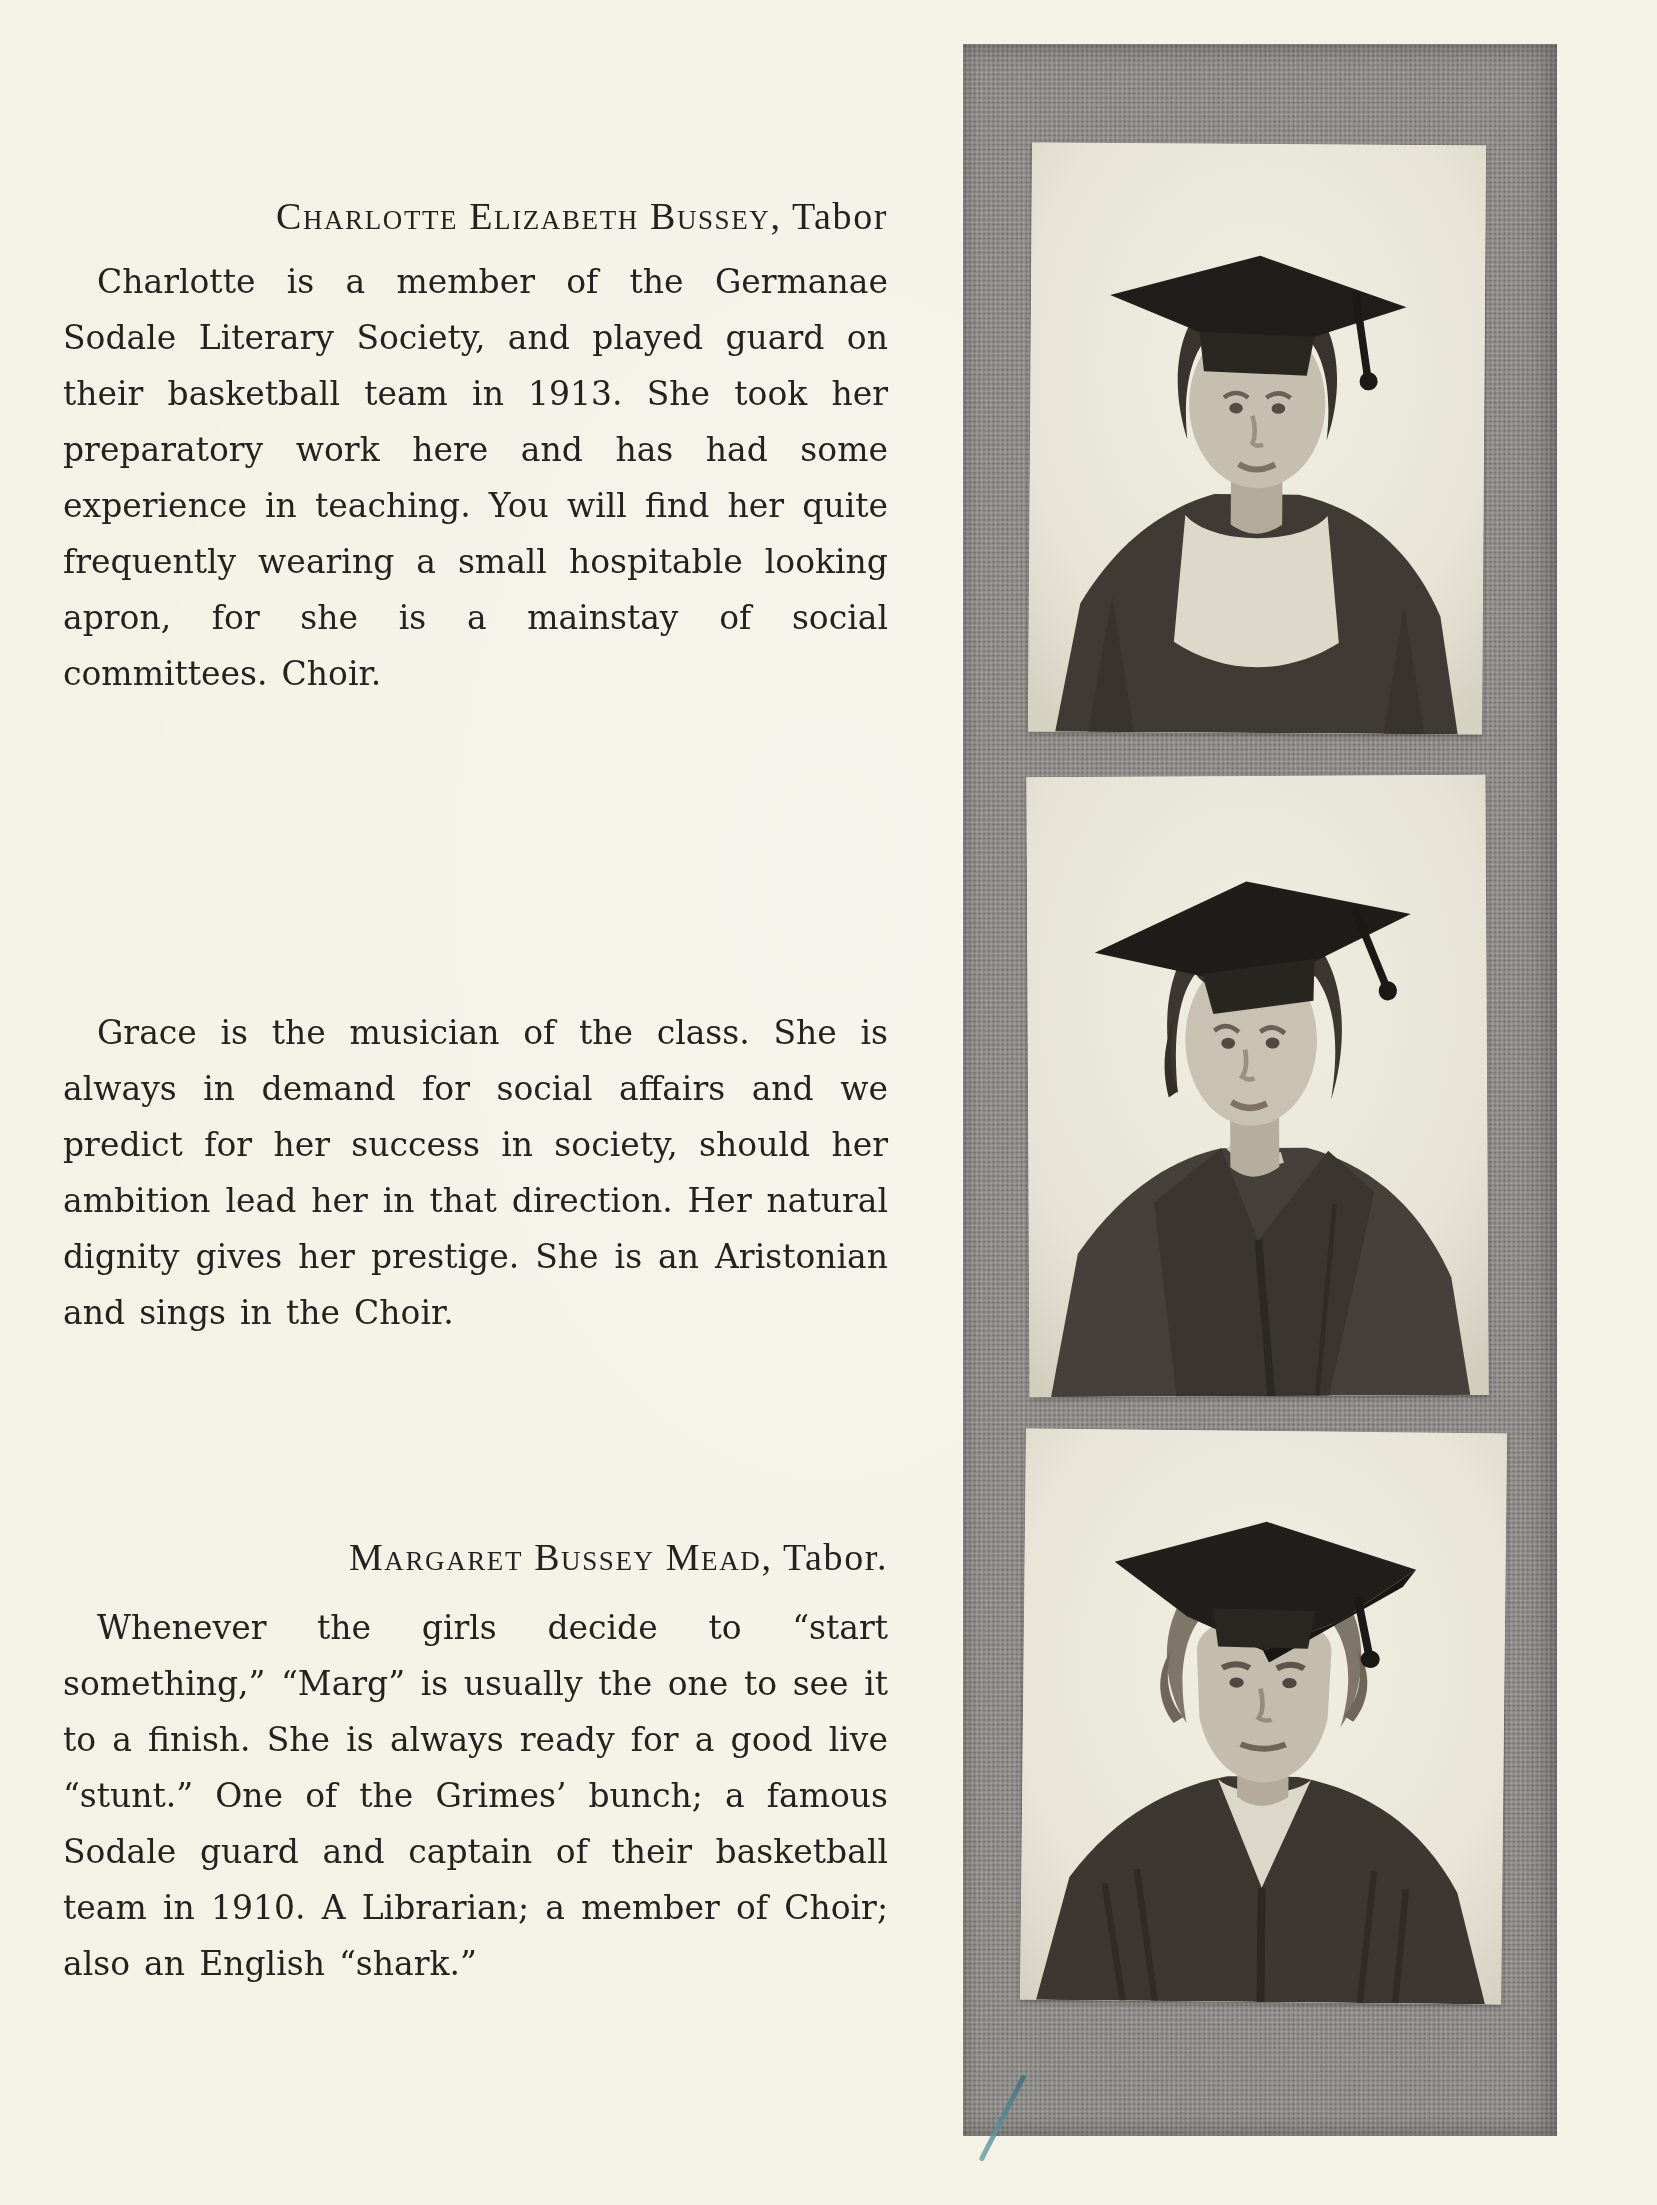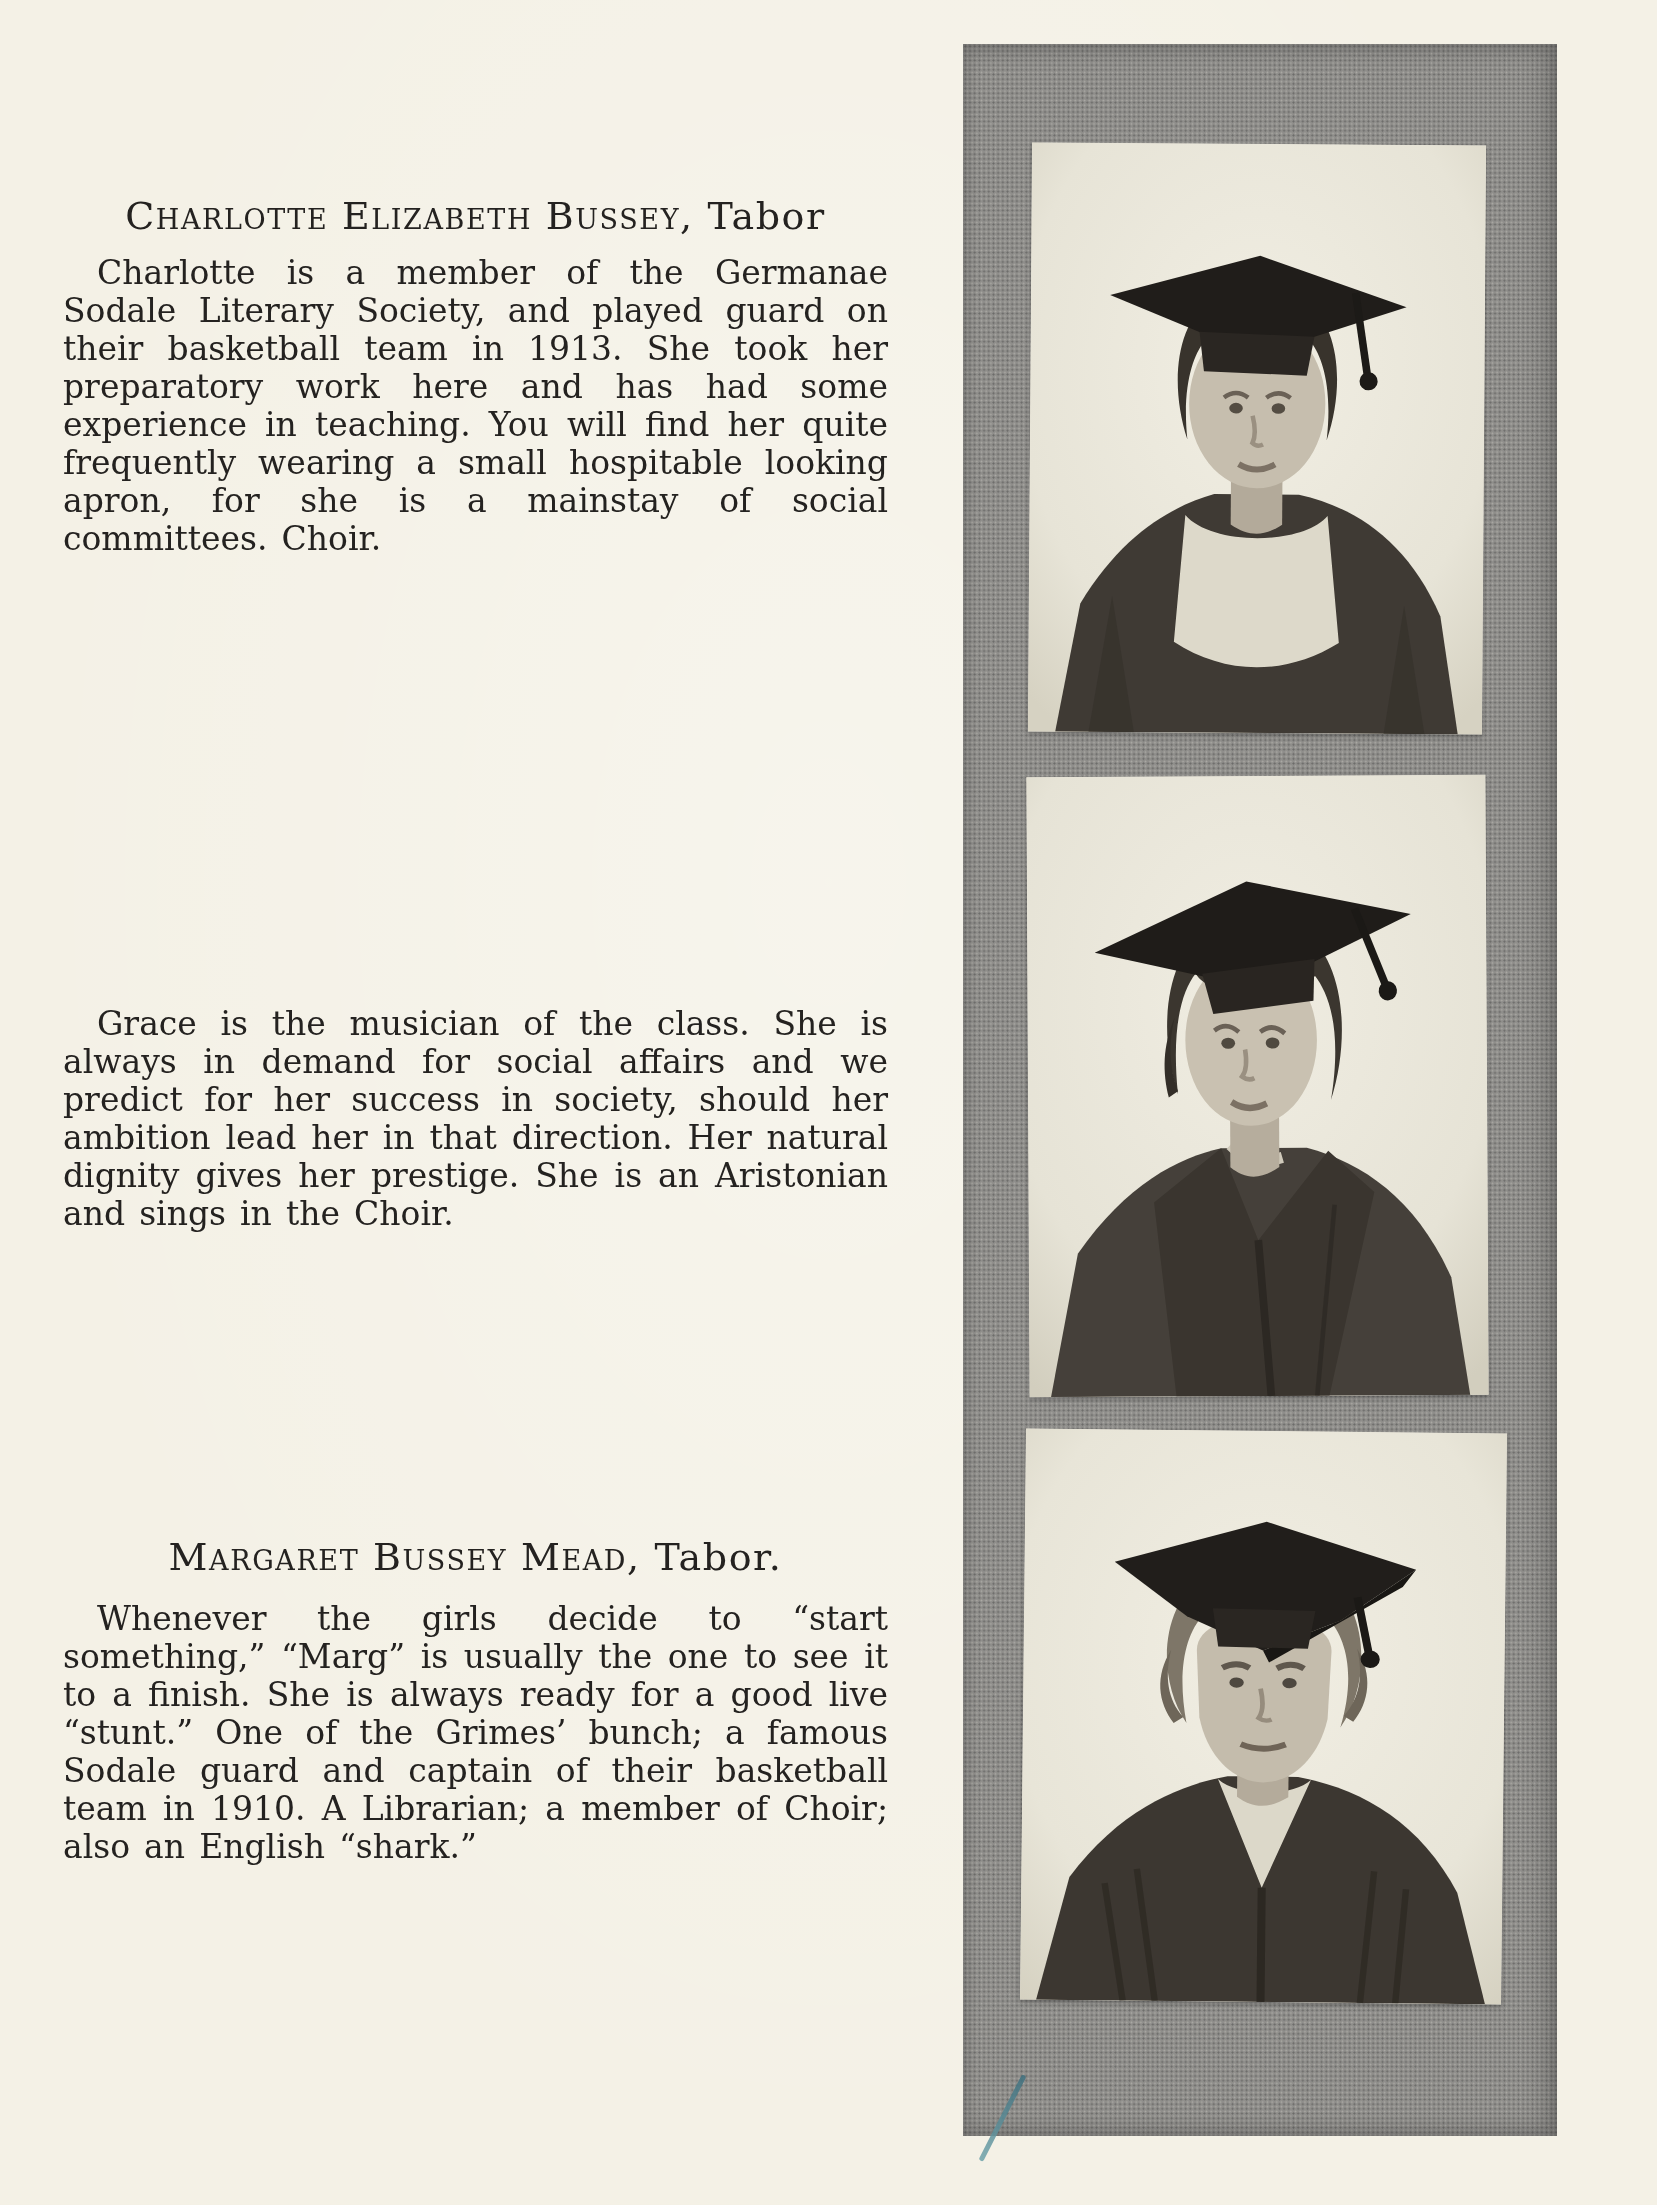--- a/index.html
+++ b/index.html
@@ -18,33 +18,34 @@
     background:
       radial-gradient(ellipse at 50% 40%, rgba(255,255,255,0.25), rgba(0,0,0,0) 70%),
       #f4f1e6;
     color: #242220;
   }
   
   .entry-heading {
     position: absolute;
     left: 63px;
     width: 825px;
-    text-align: center;
+    text-align: right;
     font-size: 38px;
     line-height: 48px;
     letter-spacing: 1.6px;
     white-space: nowrap;
+    font-family: Liberation Serif, serif;
   }
   .entry-heading .name { font-variant: small-caps; }
   .bio {
     position: absolute;
     left: 63px;
     width: 825px;
     font-size: 33px;
-    line-height: 38px;
+    line-height: 56px;
     text-align: justify;
     text-indent: 34px;
     word-spacing: 3.6px;
     margin: 0;
   }
   
   #photo-strip {
     position: absolute;
     left: 963px;
     top: 44px;

